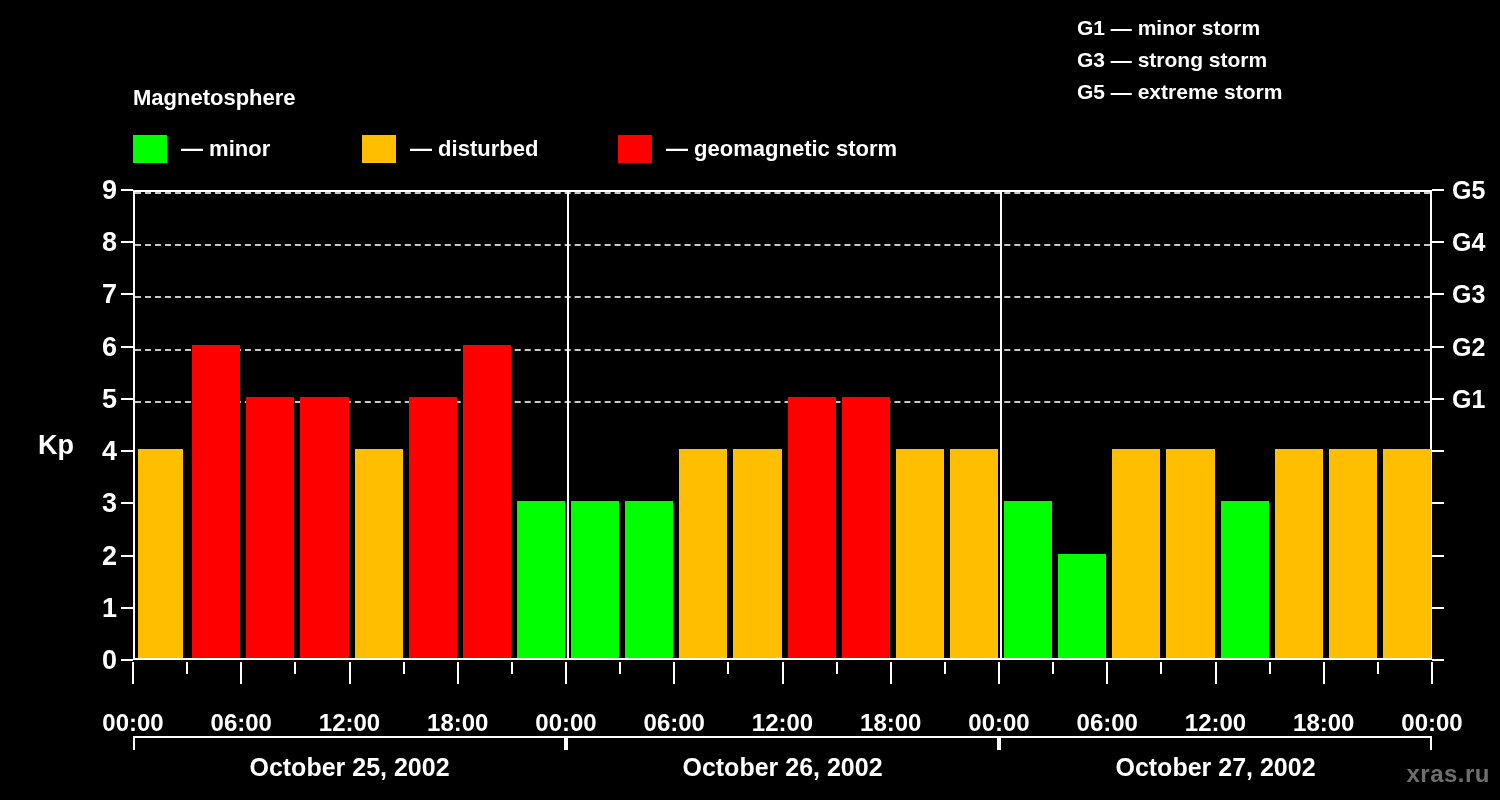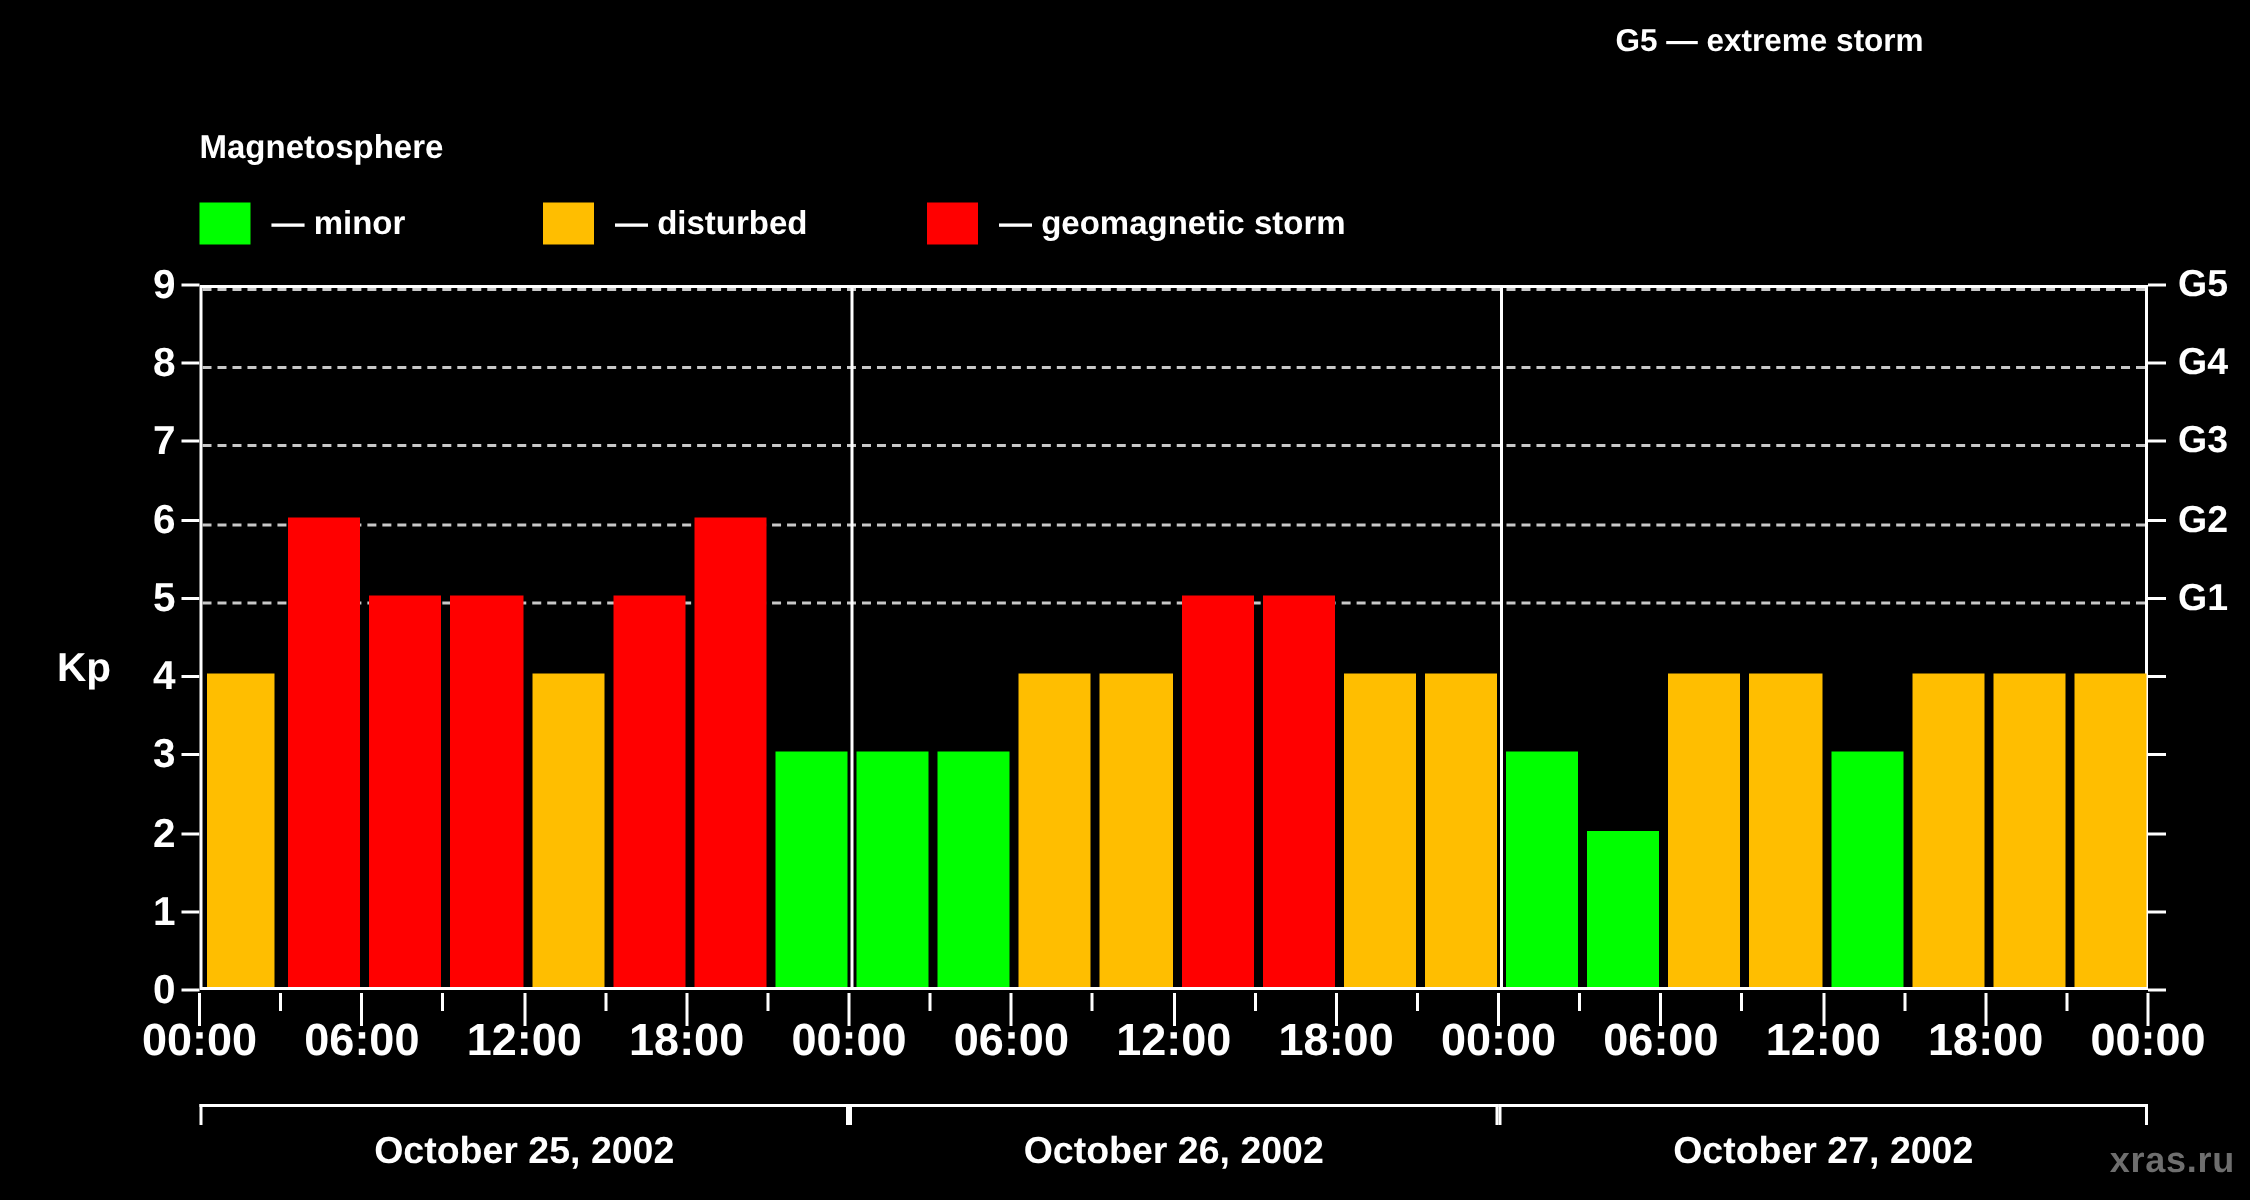--- a/index.html
+++ b/index.html
@@ -163,22 +163,22 @@
   }
   .xtick-minor {
     position: absolute;
     top: 662px;
     width: 2px;
     height: 12px;
     background: #ffffff;
   }
   .xtick-label {
     position: absolute;
-    top: 677px;
-    font-size: 30px;
+    top: 709px;
+    font-size: 24px;
     font-weight: bold;
     color: #ffffff;
     transform: translateX(-50%);
     white-space: nowrap;
   }
 
   
   .day-bracket {
     position: absolute;
     top: 736px;
@@ -225,20 +225,22 @@
         <span class="legend-swatch" style="background: rgb(255, 190, 0);"></span>
         <span class="legend-text">— disturbed</span>
       </div>
       <div class="legend-item" style="left: 485px;">
         <span class="legend-swatch" style="background: rgb(255, 0, 0);"></span>
         <span class="legend-text">— geomagnetic storm</span>
       </div>
     </div>
 
   <div class="gscale" id="gscale-host">
+      <div class="gscale-row">G1 — minor storm</div>
+      <div class="gscale-row">G3 — strong storm</div>
       <div class="gscale-row">G5 — extreme storm</div>
     </div>
 
   <div id="yaxis-host">
       <div class="ytick-label" style="top: 660px; right: 1383px;">0</div>
       <div class="ytick-mark" style="left: 121px; top: 659px;"></div>
       <div class="ytick-label" style="top: 607.778px; right: 1383px;">1</div>
       <div class="ytick-mark" style="left: 121px; top: 606.778px;"></div>
       <div class="ytick-label" style="top: 555.556px; right: 1383px;">2</div>
       <div class="ytick-mark" style="left: 121px; top: 554.556px;"></div>

